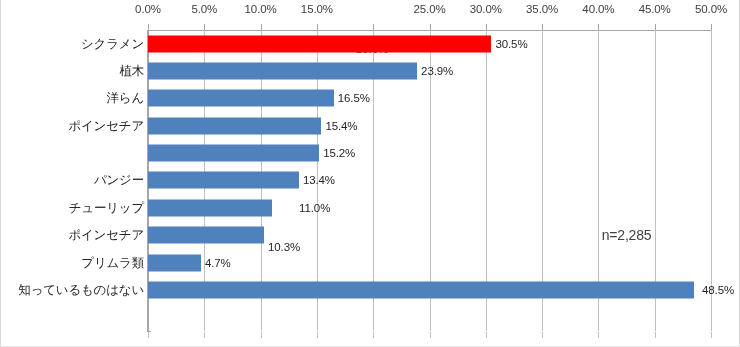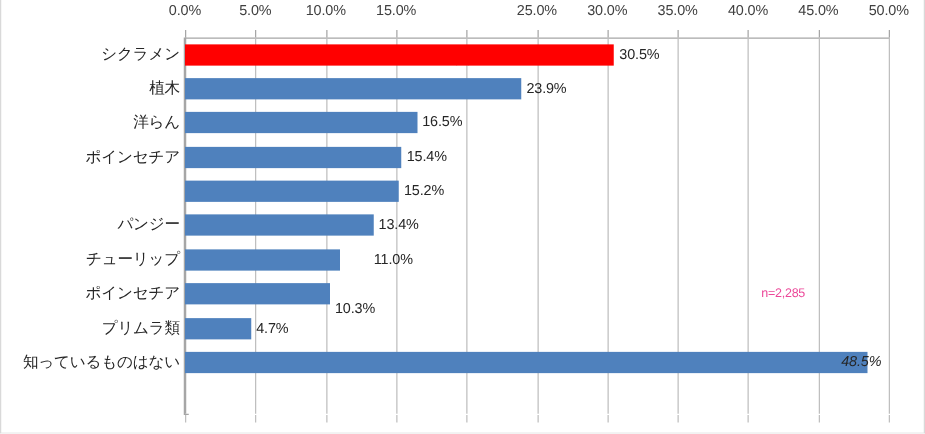--- a/index.html
+++ b/index.html
@@ -133,22 +133,22 @@
     transform: translateY(-50%);
     font-size: 11.5px;
     color: #262626;
     white-space: nowrap;
     letter-spacing: -0.1px;
   }
 
   
   #sample-size-note {
     position: absolute;
-    font-size: 10px;
-    color: #ec4899;
+    font-size: 14px;
+    color: #404040;
     white-space: nowrap;
     transform: translate(-50%, -50%);
     letter-spacing: -0.2px;
   }
 </style>
 </head>
 <body>
 
 <div id="chart-root">
 
@@ -252,19 +252,19 @@
         <div class="value-label" style="left: 266.978px; margin-top: 12px;">10.3%</div>
       </div>
       <div class="chart-row" style="top: 248.909px; height: 27.3636px;">
         <div class="cat-label">プリムラ類</div>
         <div class="bar blue" style="width: 52.922px; background: rgb(79, 129, 189);"></div>
         <div class="value-label" style="left: 203.922px;">4.7%</div>
       </div>
       <div class="chart-row" style="top: 276.273px; height: 27.3636px;">
         <div class="cat-label">知っているものはない</div>
         <div class="bar blue" style="width: 546.11px; background: rgb(79, 129, 189);"></div>
-        <div class="value-label" style="left: 672px; font-style: italic;">48.5%</div>
+        <div class="value-label" style="left: 701px;">48.5%</div>
       </div>
     </div>
 
   <div id="sample-size-note" style="left: 625.55px; top: 235.227px;">n=2,285</div>
 
 </div>
 
 </body></html>

